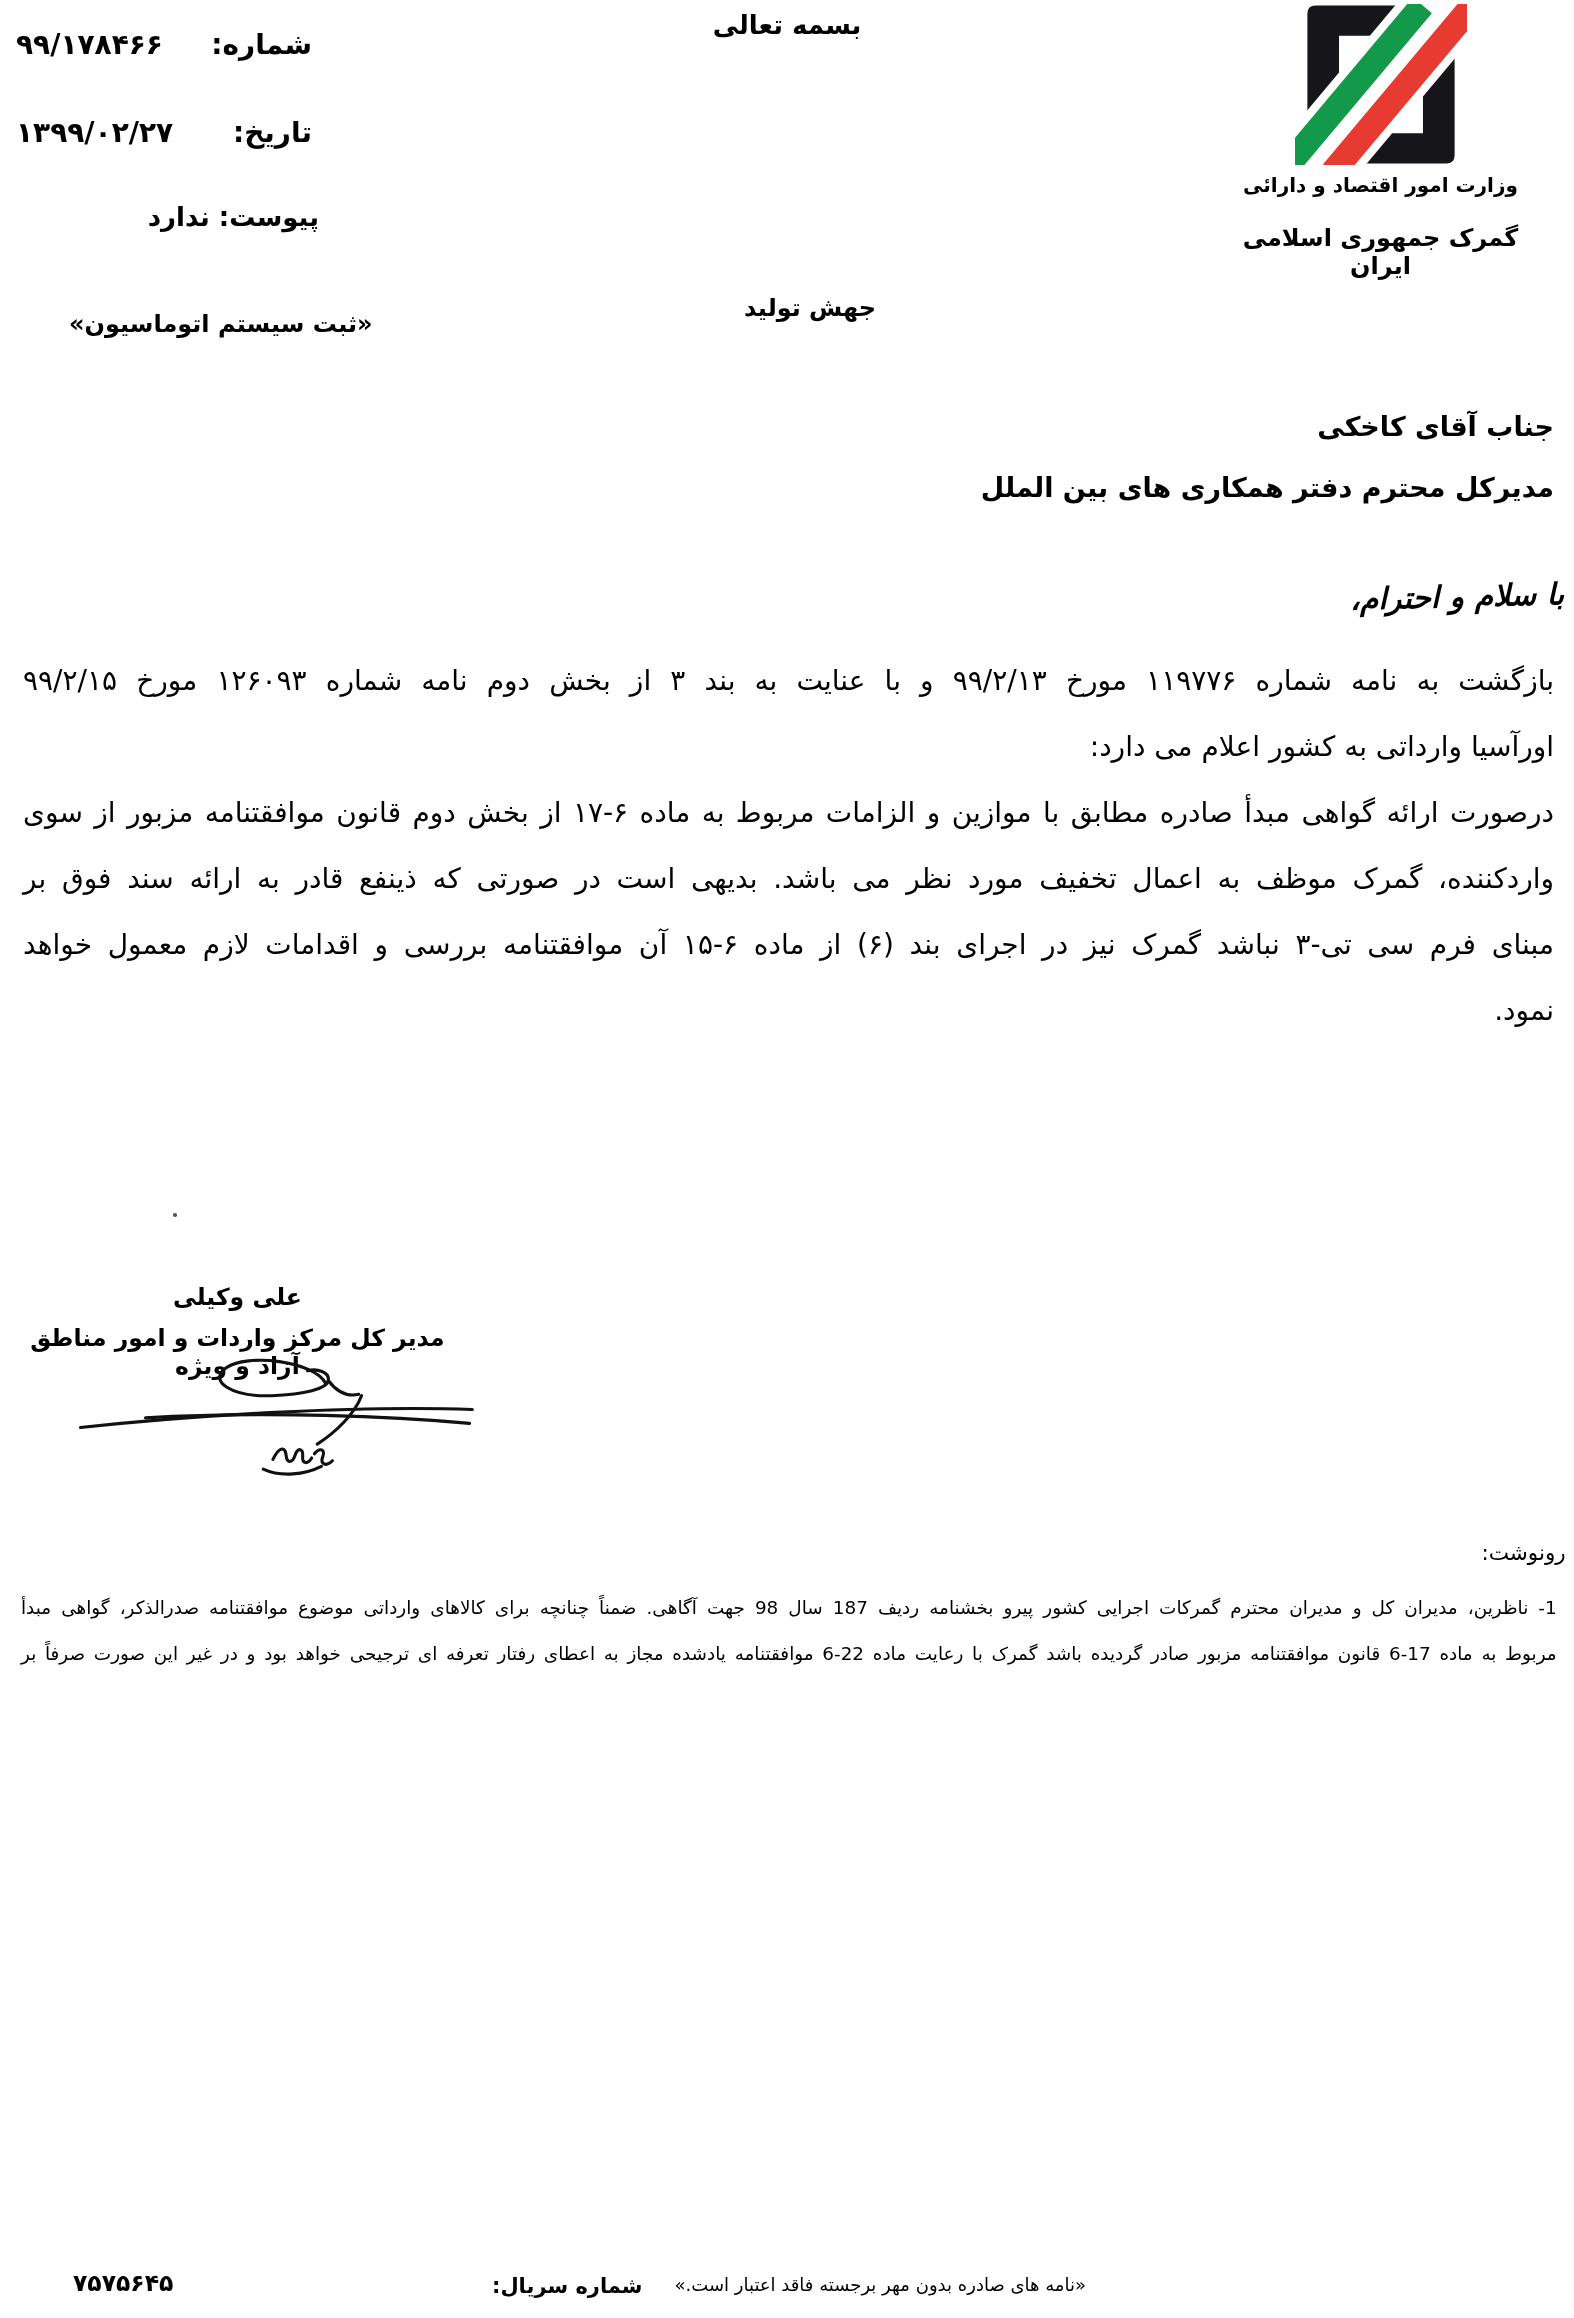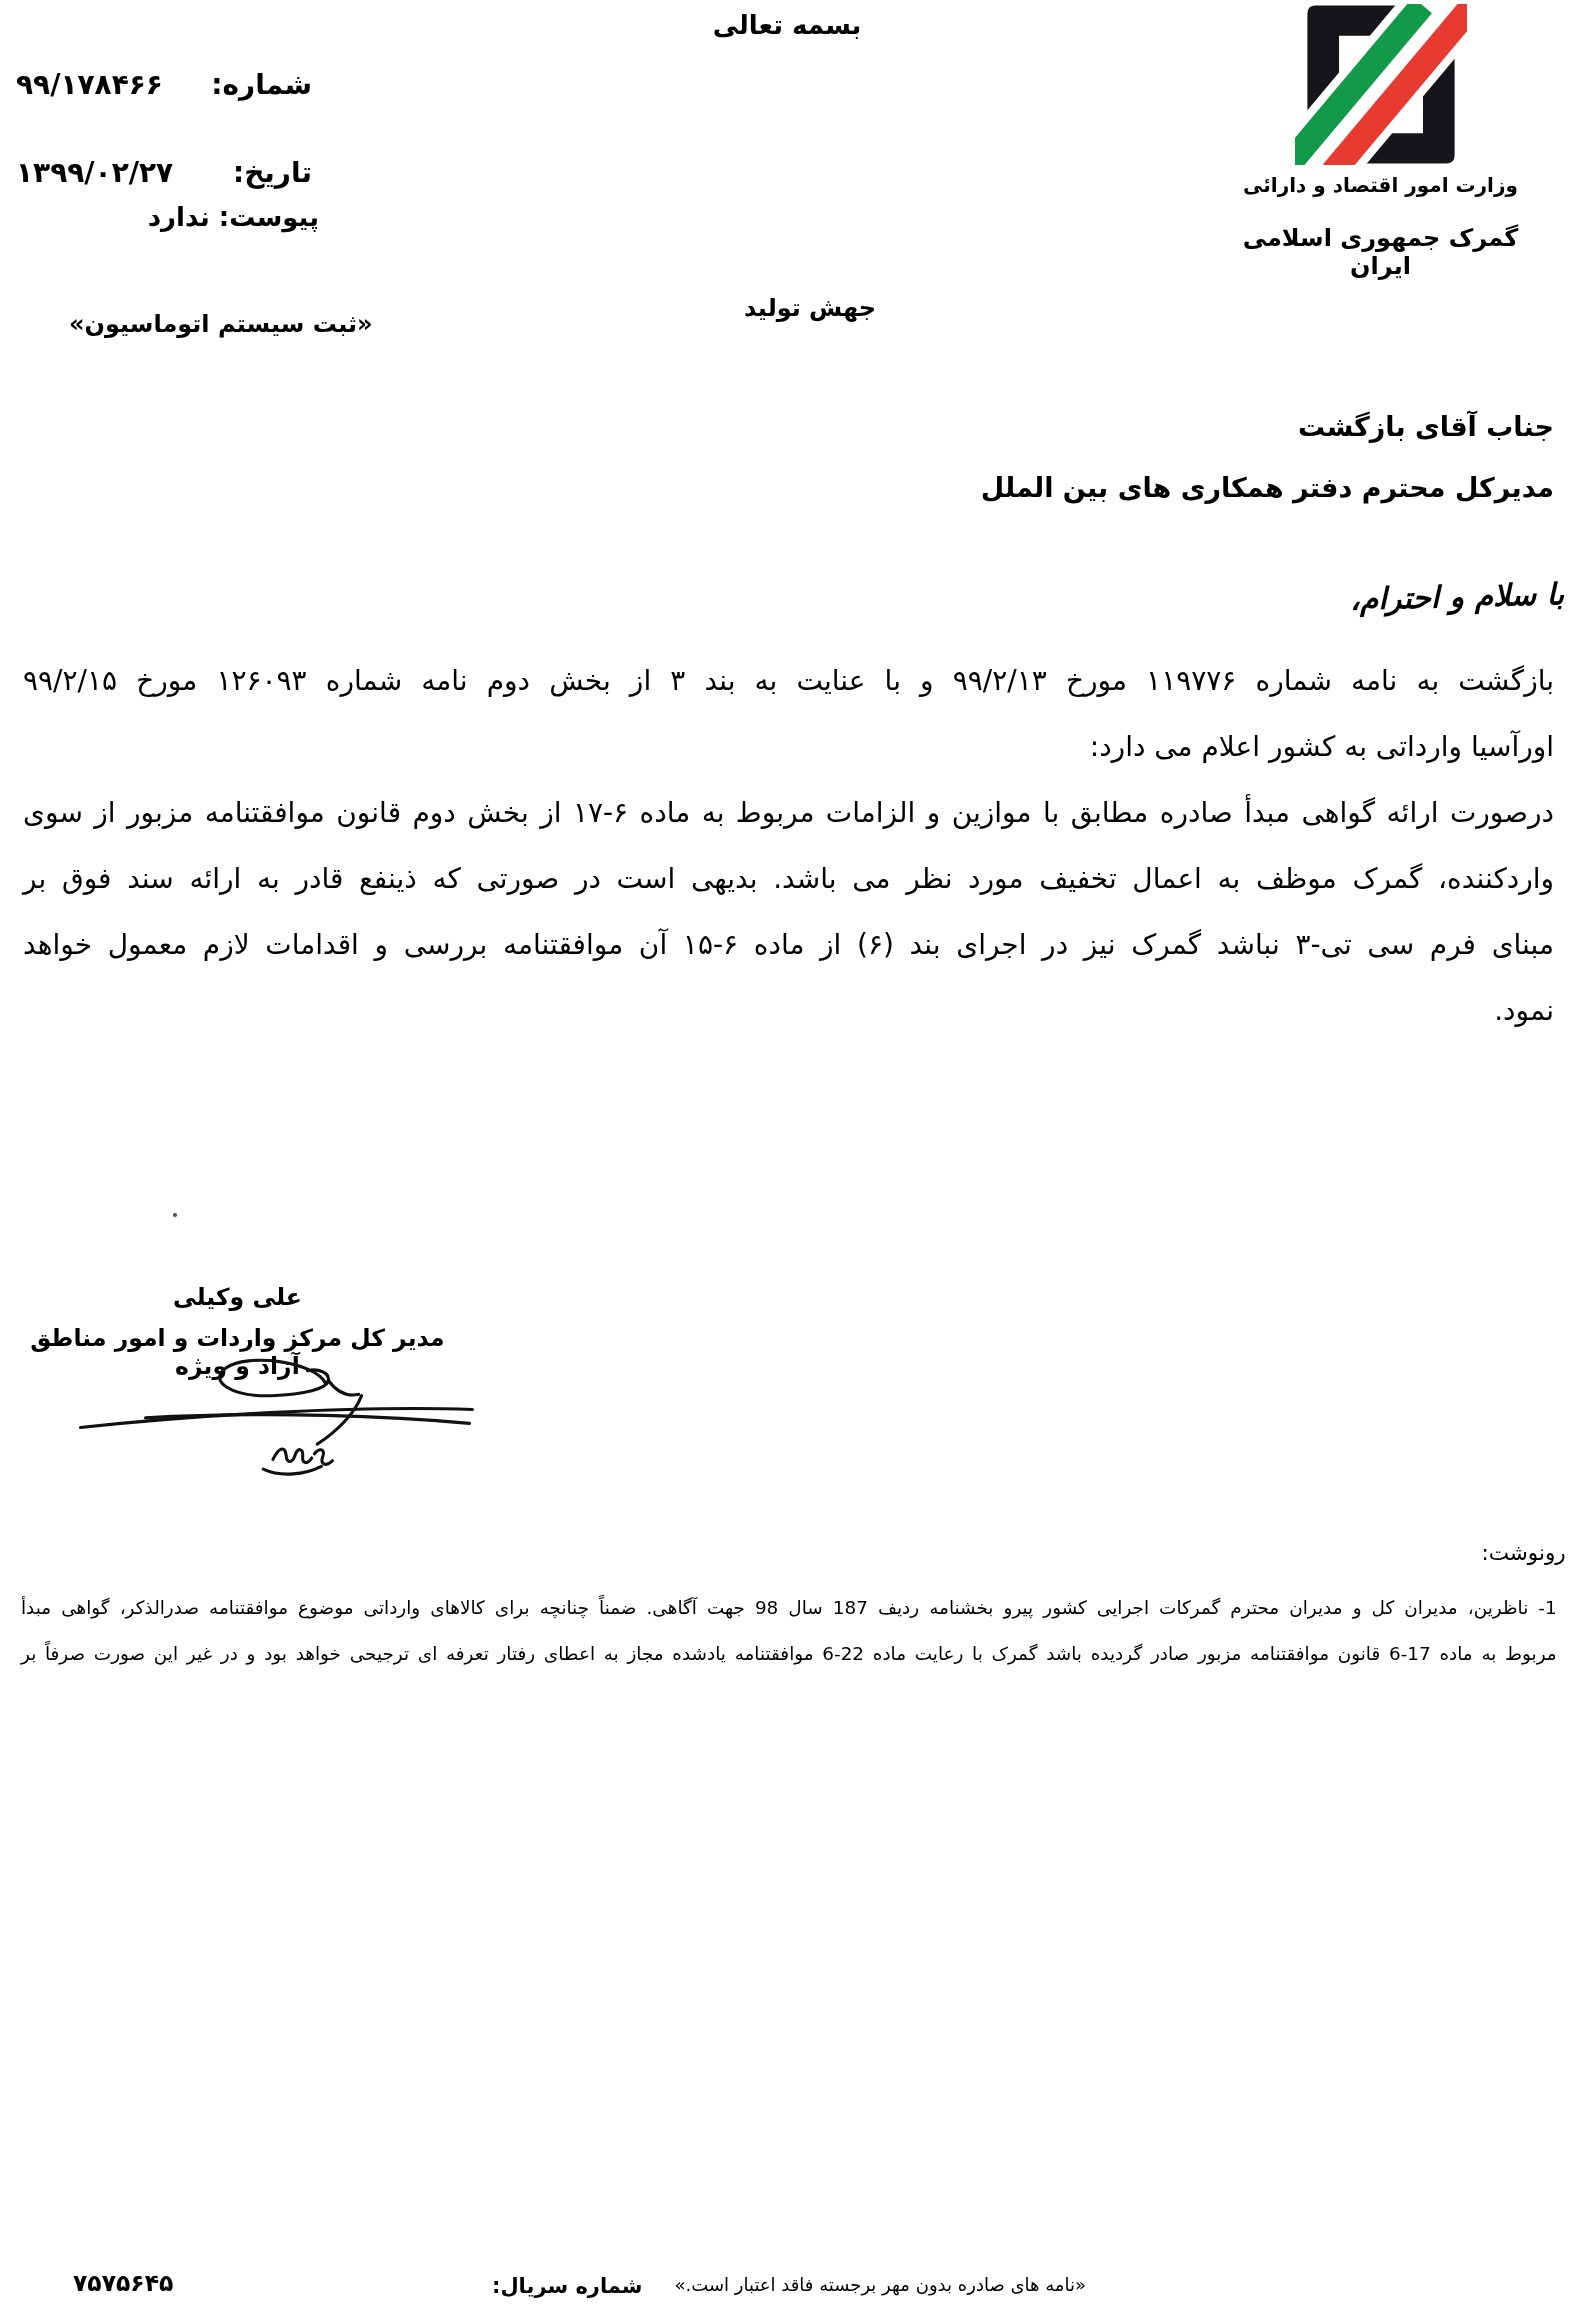--- a/index.html
+++ b/index.html
@@ -9,21 +9,21 @@
     background:#ffffff;
     direction:rtl;
     font-family:"DejaVu Sans",sans-serif;
     color:#000;
     overflow:hidden;
     margin:0 auto;
   }
   
   .ref-row{position:absolute;left:16px;width:296px;display:flex;justify-content:space-between;align-items:baseline;font-size:28px;font-weight:600;}
   .ref-row .lbl{order:1;}
-  .ref-row .val{order:2;margin-top:40px;}
+  .ref-row .val{order:2;}
   .attach-row{position:absolute;left:111px;top:202px;width:208px;font-size:26px;font-weight:600;}
   .auto-note{position:absolute;left:69px;top:310px;font-size:24px;font-weight:700;}
   
   .bismillah{position:absolute;left:0;right:0;top:9.7px;text-align:center;font-size:26px;font-weight:700;}
   .slogan{position:absolute;left:744px;top:294px;font-size:24px;font-weight:600;}
   
   .logo-block{position:absolute;left:1242px;top:4.2px;width:277px;text-align:center;}
   .logo-block svg{display:block;margin:0 auto;}
   .ministry{margin-top:8.3px;font-size:20px;font-weight:700;}
   .organization{margin-top:27px;font-size:24px;font-weight:700;}
@@ -80,21 +80,21 @@
         <rect x="-85" y="59" width="424" height="116" fill="#ffffff"></rect>
         <rect x="-78" y="71" width="330" height="36" fill="#13994a"></rect>
         <rect x="-18" y="127" width="330" height="36" fill="#e73b31"></rect>
       </g>
     </svg>
     <div class="ministry">وزارت امور اقتصاد و دارائی</div>
     <div class="organization">گمرک جمهوری اسلامی ایران</div>
   </div>
 
   <div class="recipient">
-    <div class="name">جناب آقای بازگشت</div>
+    <div class="name">جناب آقای کاخکی</div>
     <div class="title">مدیرکل محترم دفتر همکاری های بین الملل</div>
   </div>
 
   <div class="salutation">با سلام و احترام،</div>
 
   <div class="body-text">
     <div class="just">بازگشت به نامه شماره ۱۱۹۷۷۶ مورخ ۹۹/۲/۱۳ و با عنایت به بند ۳ از بخش دوم نامه شماره ۱۲۶۰۹۳ مورخ ۹۹/۲/۱۵</div>
     <div class="plain">اورآسیا وارداتی به کشور اعلام می دارد:</div>
     <div class="just">درصورت ارائه گواهی مبدأ صادره مطابق با موازین و الزامات مربوط به ماده ۶-۱۷ از بخش دوم قانون موافقتنامه مزبور از سوی</div>
     <div class="just">واردکننده، گمرک موظف به اعمال تخفیف مورد نظر می باشد. بدیهی است در صورتی که ذینفع قادر به ارائه سند فوق بر</div>

